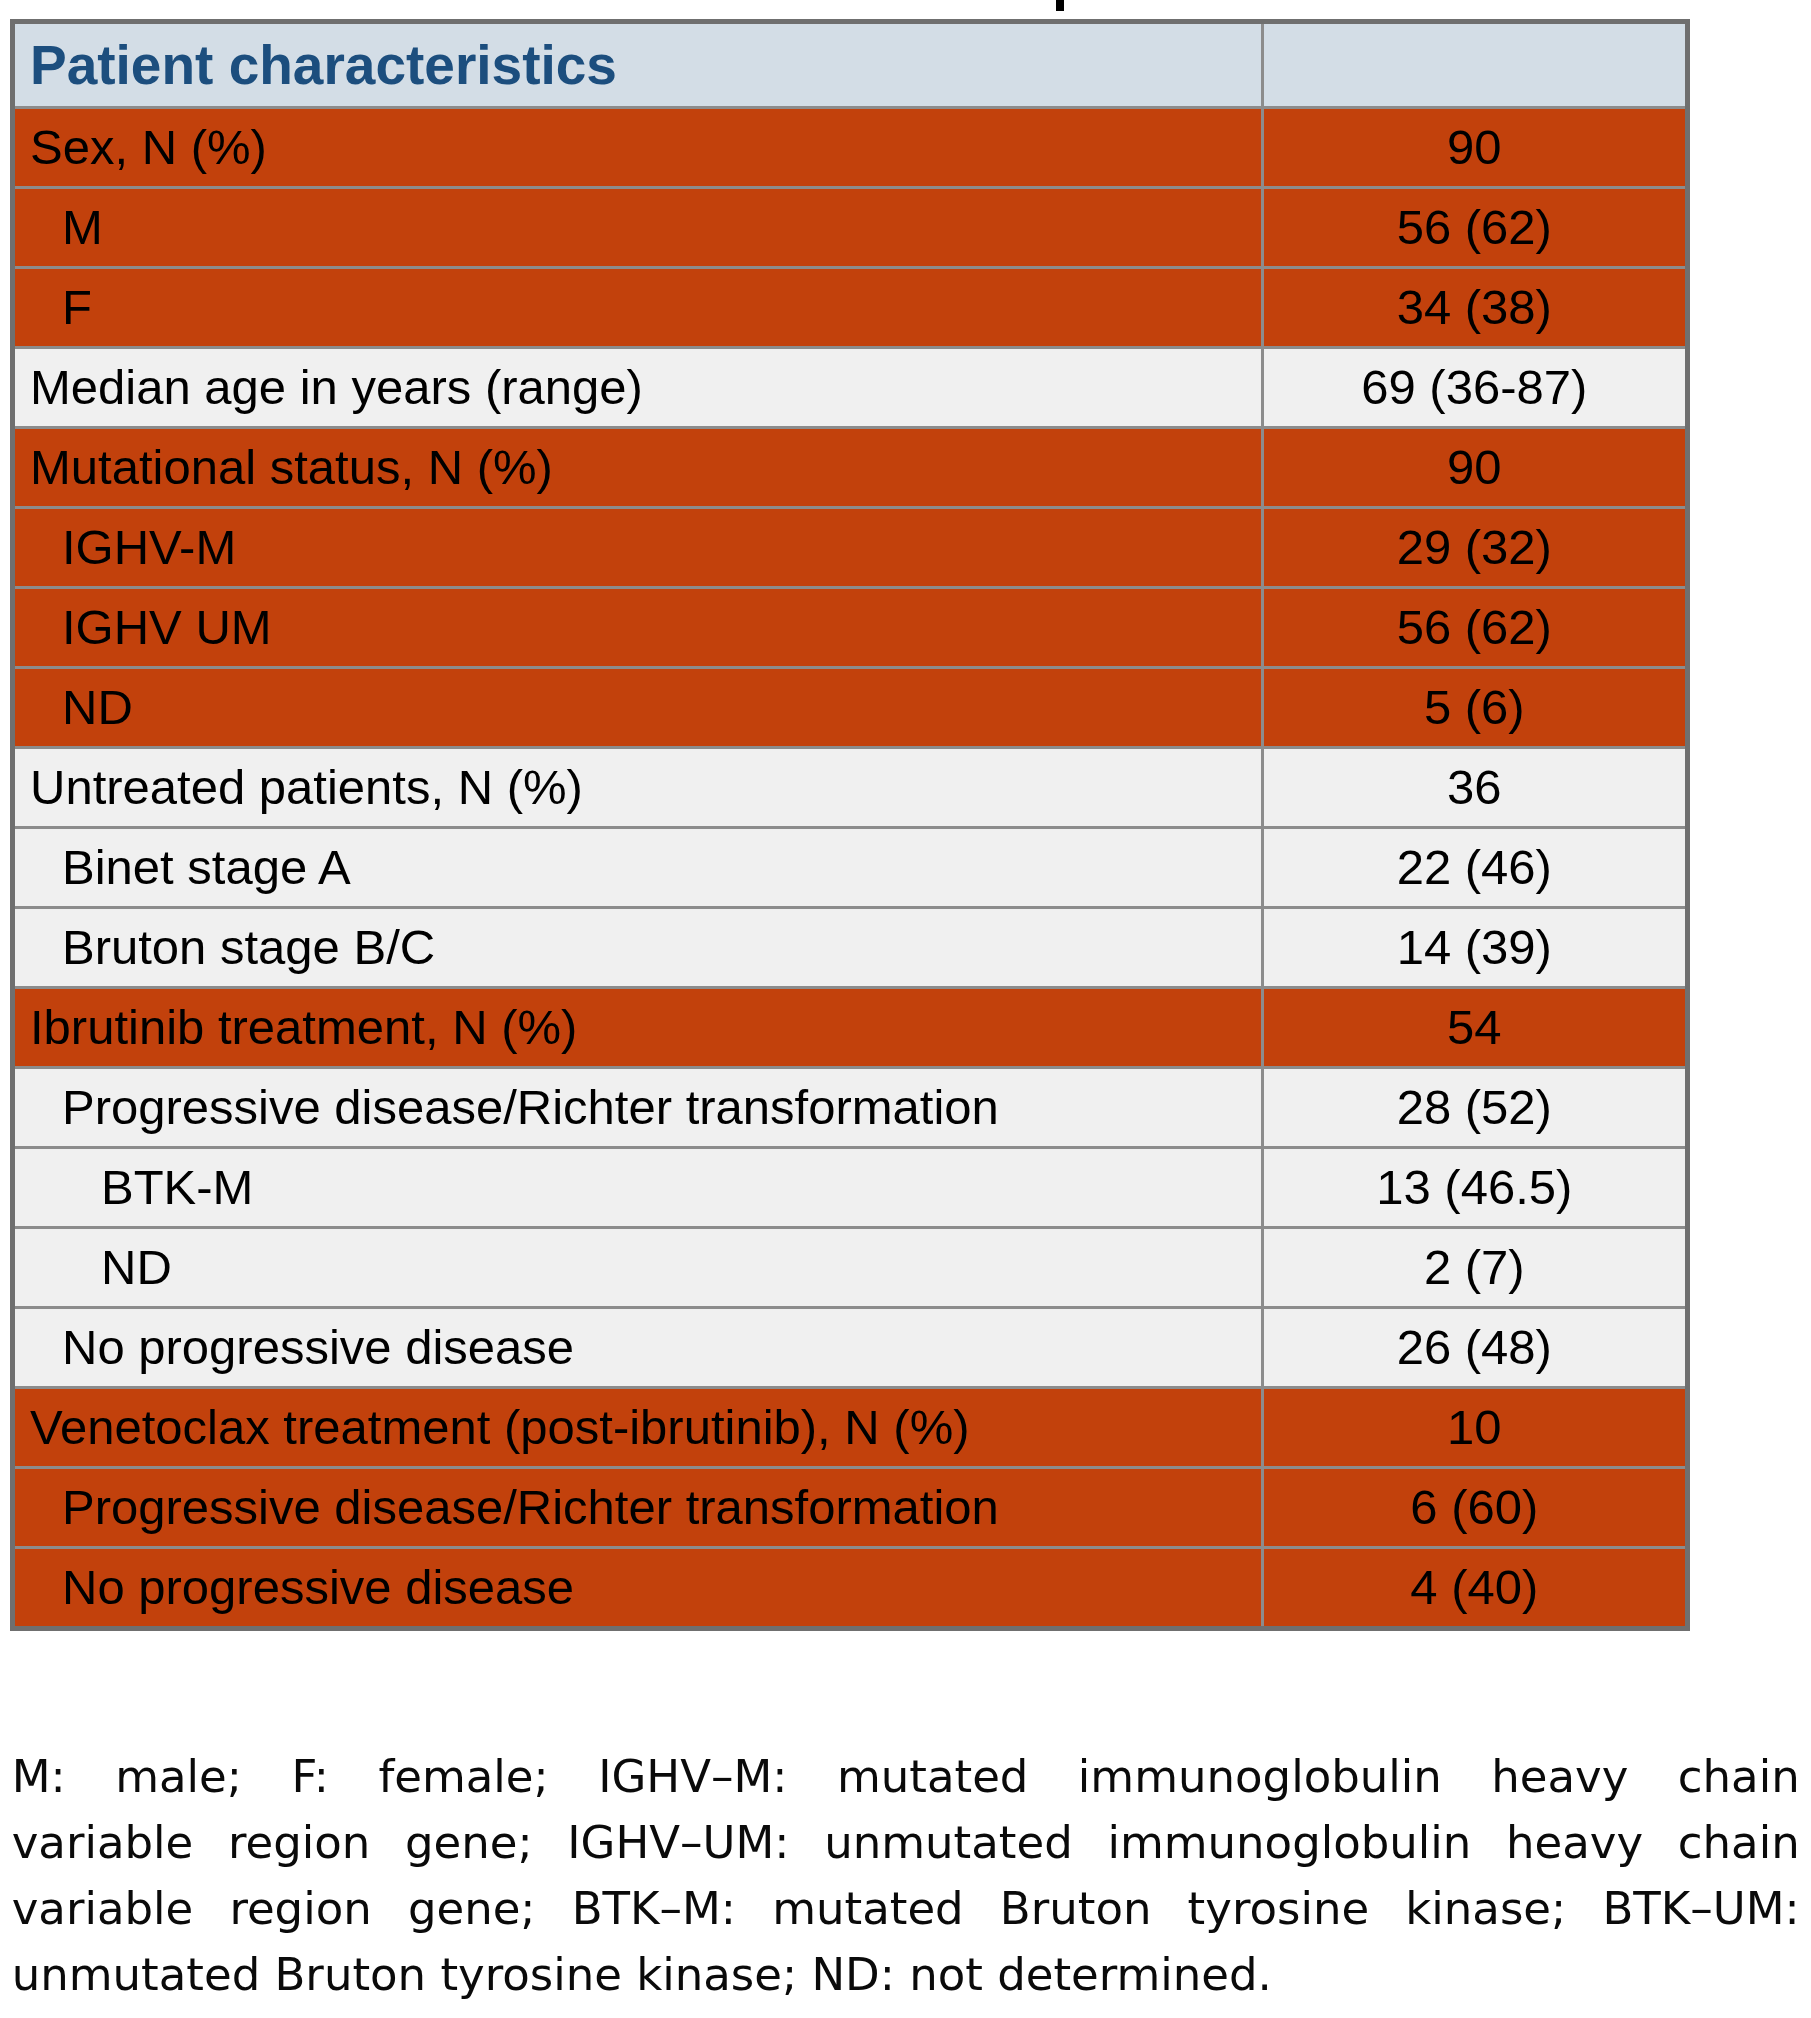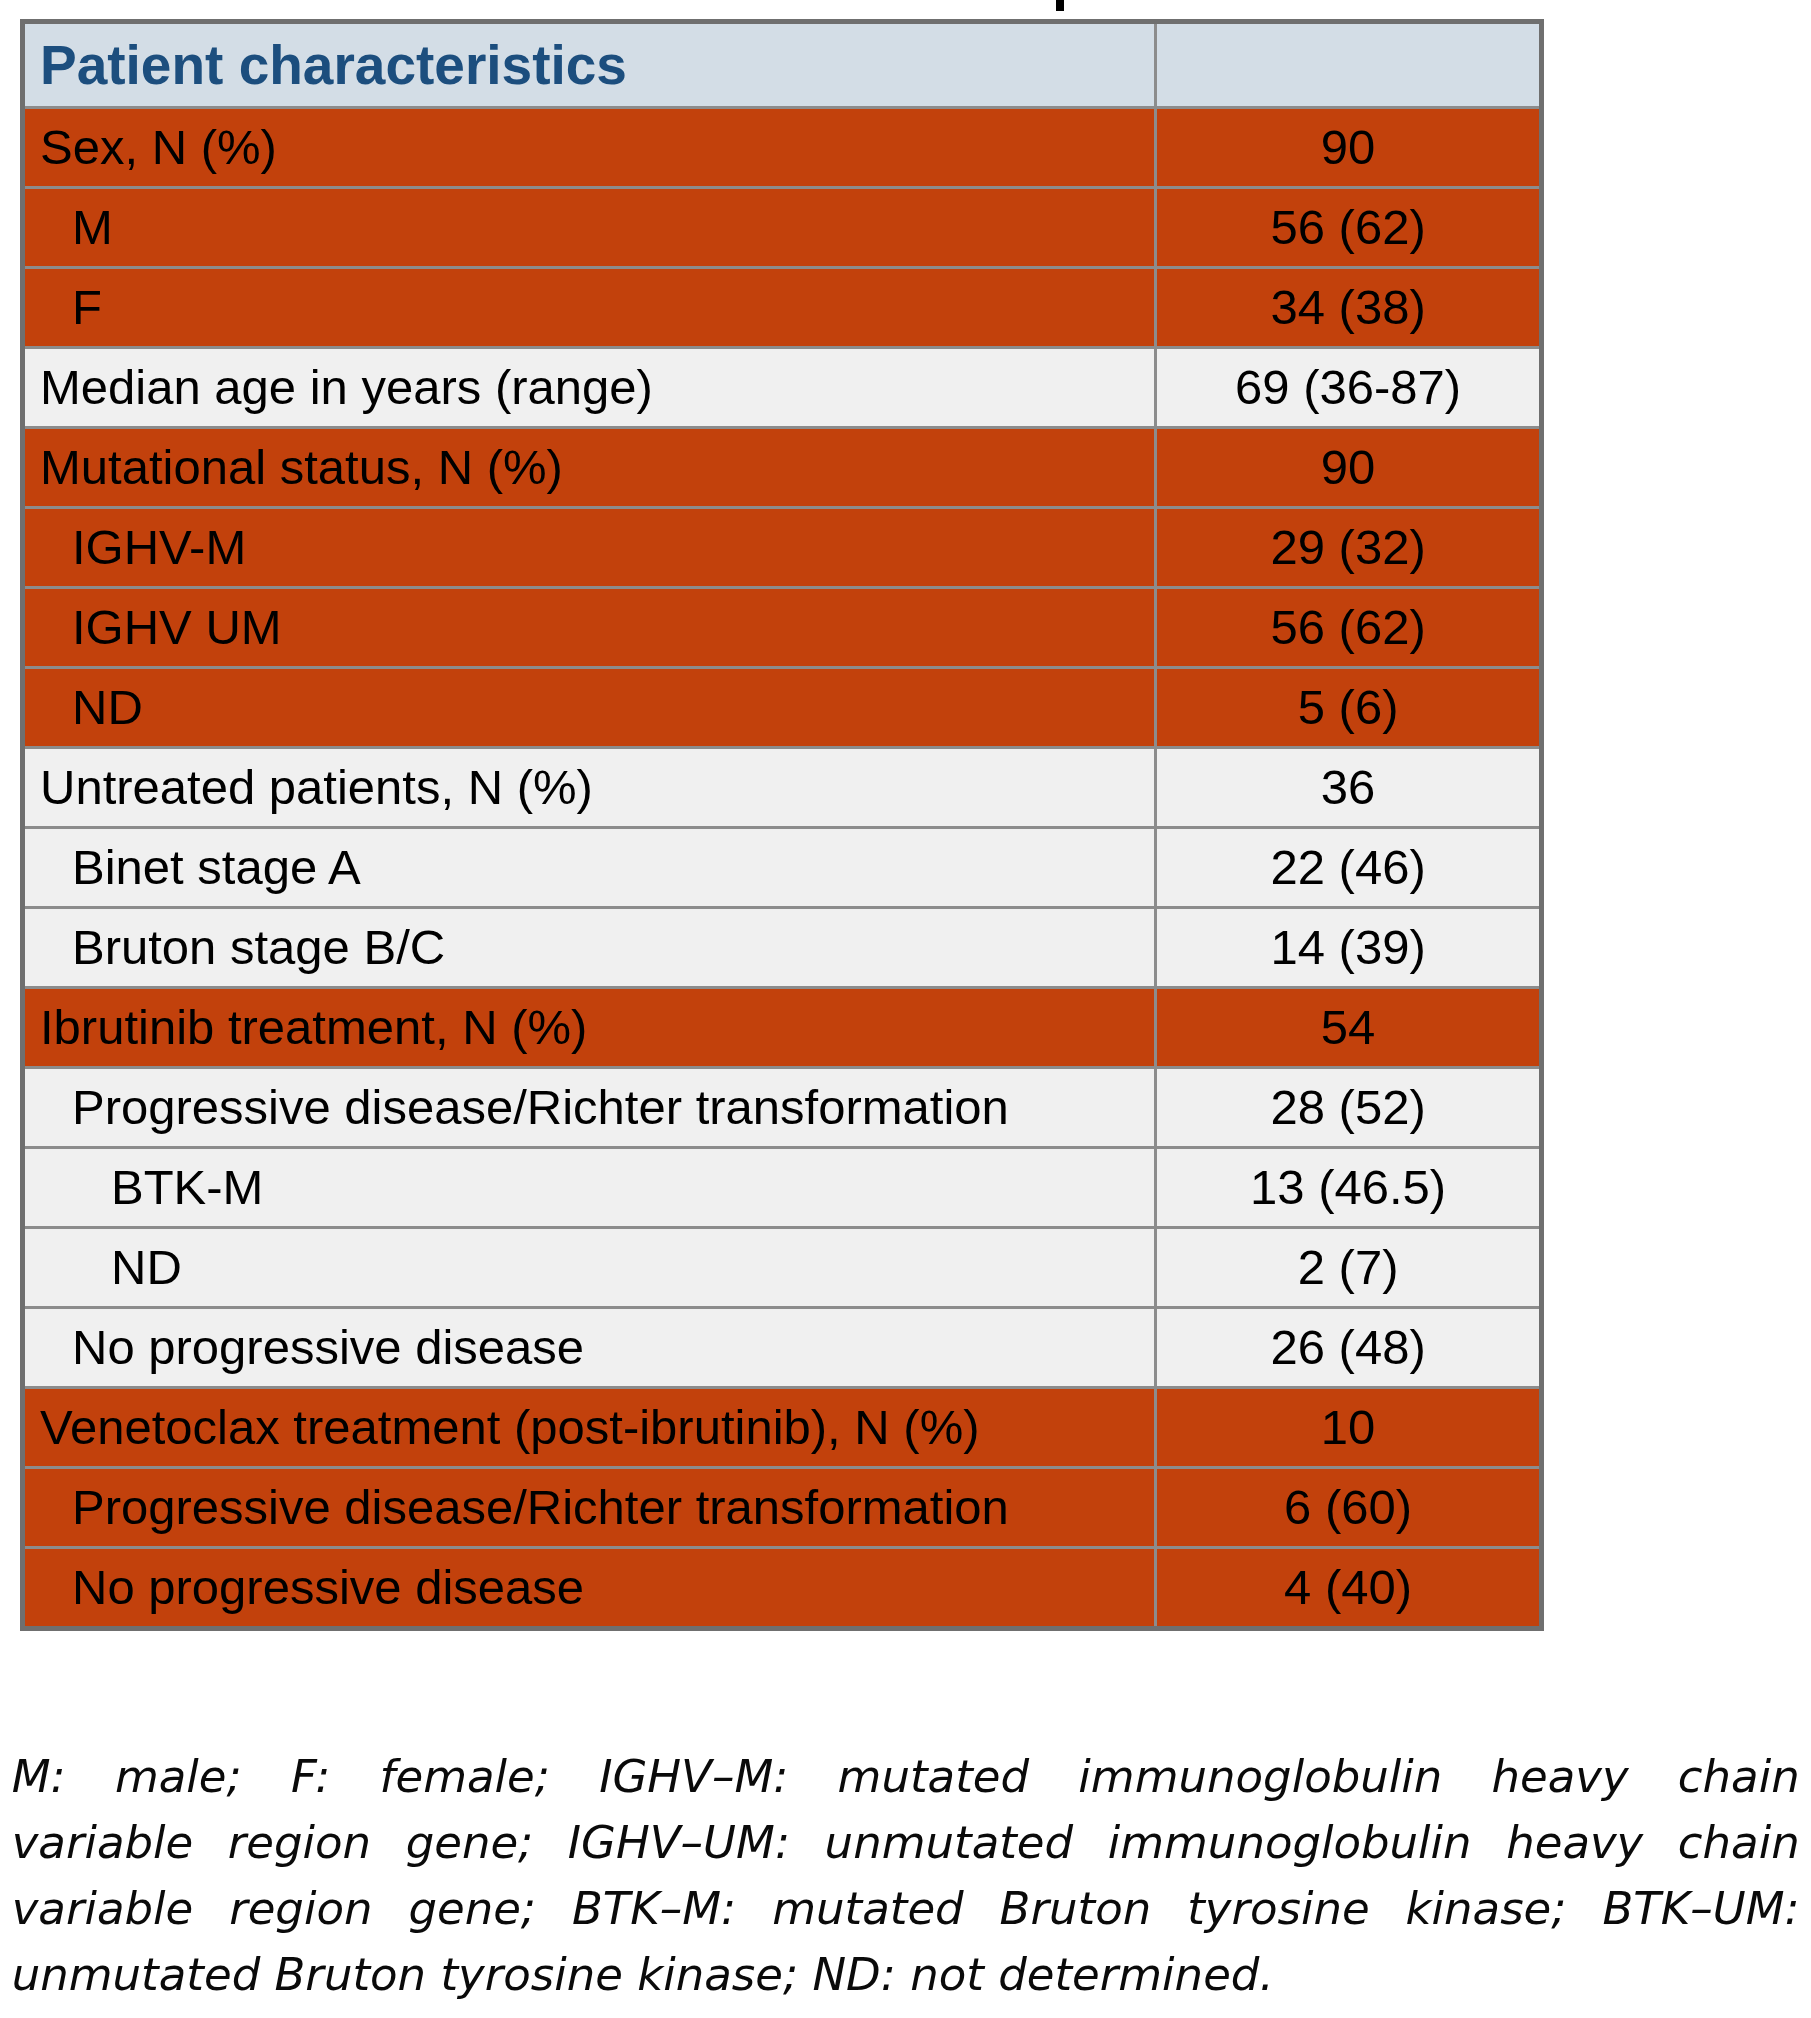--- a/index.html
+++ b/index.html
@@ -12,22 +12,22 @@
     font-family: "Liberation Sans", sans-serif;
   }
   .top-artifact {
     position: absolute;
     left: 1056px; top: 0;
     width: 7.6px; height: 11px;
     background: #000000;
   }
   table.pc {
     position: absolute;
-    left: 20px; top: 18.5px;
-    width: 1524px;
+    left: 10px; top: 18.5px;
+    width: 1680px;
     border-collapse: collapse;
     table-layout: fixed;
     border: 5.9px solid #6f6f6f;
   }
   table.pc th, table.pc td {
     border: 3.4px solid #8c8c8c;
     vertical-align: middle;
     overflow: hidden;
     white-space: nowrap;
   }
@@ -60,21 +60,21 @@
   tr.plain td { background: #c2410c; }
   .footnote {
     position: absolute;
     left: 11.7px; top: 1744px;
     width: 1788px;
     font-family: "DejaVu Sans", sans-serif;
     font-size: 45px;
     line-height: 66px;
     color: #0a0a0a;
   }
-  .foot-line { text-align: justify; text-align-last: justify; font-style: italic; }
+  .foot-line { text-align: justify; text-align-last: justify; }
   .foot-line.last { text-align-last: left; }
 </style>
 </head>
 <body>
 
 <div class="canvas">
 
   <div class="top-artifact"></div>
 
   <table class="pc">

